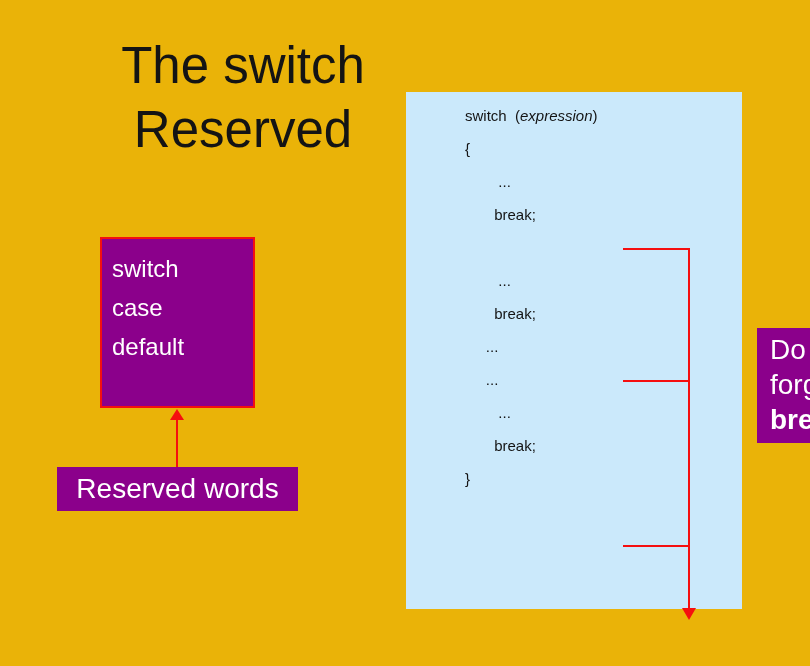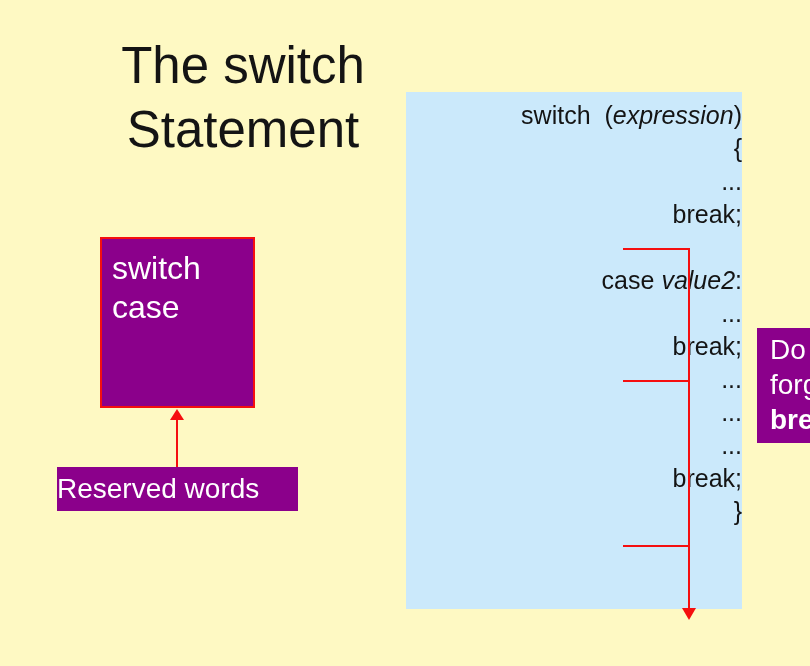--- a/index.html
+++ b/index.html
@@ -6,66 +6,65 @@
     --purple:#8B008B;
     --panel-blue:#CBE9FB;
     --line-red:#F50F0F;
     --ink:#141414;
     --white-text:#FFFFFF;
   }
   html,body{margin:0;padding:0;background:#fff;}
   #stage{
     position:relative;
     width:810px;height:666px;
-    background:#fef9c3;
+    background:#eab308;
     overflow:hidden;
     font-family:"Liberation Sans", sans-serif;
   }
   
   .title{
     position:absolute;left:83px;top:34px;width:320px;
     text-align:center;color:var(--ink);
     font-size:51px;line-height:64px;font-weight:400;
   }
   
   .kw-box{
     position:absolute;left:100px;top:237px;width:155px;height:171px;
     box-sizing:border-box;
     background:var(--purple);
     border:2px solid var(--line-red);
     color:var(--white-text);
-    font-size:32px;line-height:39px;
+    font-size:24px;line-height:39px;
     padding:10px 0 0 10px;
   }
   
   .reserved-box{
     position:absolute;left:57px;top:467px;width:241px;height:44px;
     background:var(--purple);
     color:var(--white-text);
-    font-size:28px;line-height:44px;
+    font-size:28px;line-height:44px;text-align:center;
   }
   
   .up-arrow-line{
     position:absolute;left:176px;top:419px;width:2px;height:48px;
     background:var(--line-red);
   }
   .up-arrow-head{
     position:absolute;left:170px;top:409px;width:0;height:0;
     border-left:7px solid transparent;border-right:7px solid transparent;
     border-bottom:11px solid var(--line-red);
   }
   
   .code-panel{
     position:absolute;left:406px;top:92px;width:336px;height:517px;
     box-sizing:border-box;
     background:var(--panel-blue);
     color:var(--ink);
-    font-size:25px;line-height:33px;
+    font-size:15px;line-height:33px;
     padding:7px 0 0 59px;
-    text-align:right;
   }
   .code-line{white-space:pre;min-height:33px;}
   .code-line .it{font-style:italic;}
   
   .hline{position:absolute;height:2px;background:var(--line-red);}
   .hline1{left:623px;top:248px;width:66px;}
   .hline2{left:623px;top:380px;width:66px;}
   .hline3{left:623px;top:545px;width:66px;}
   .vline{position:absolute;left:688px;top:248px;width:2px;height:360px;background:var(--line-red);}
   .down-arrow-head{
@@ -85,42 +84,42 @@
   }
   .note-box .b{font-weight:bold;}
 </style>
 </head>
 <body>
 
 <div id="stage">
 
   <div class="title">
     <div>The switch</div>
-    <div>Statement</div>
+    <div>Reserved</div>
   </div>
 
   <div class="kw-box">
       <div>switch</div>
       <div>case</div>
+      <div>default</div>
     </div>
 
   <div class="up-arrow-line"></div>
   <div class="up-arrow-head"></div>
 
   <div class="reserved-box">
     <span>Reserved words</span>
   </div>
 
   <div class="code-panel">
       <div class="code-line"><span>switch  (</span><span class="it">expression</span><span>)</span></div>
       <div class="code-line"><span>{</span></div>
       <div class="code-line"><span>        ...</span></div>
       <div class="code-line"><span>       break;</span></div>
       <div class="code-line"><span></span></div>
-      <div class="code-line"><span>     case </span><span class="it">value2</span><span>:</span></div>
       <div class="code-line"><span>        ...</span></div>
       <div class="code-line"><span>       break;</span></div>
       <div class="code-line"><span>     ...</span></div>
       <div class="code-line"><span>     ...</span></div>
       <div class="code-line"><span>        ...</span></div>
       <div class="code-line"><span>       break;</span></div>
       <div class="code-line"><span>}</span></div>
     </div>
 
   <div class="hline hline1"></div>

